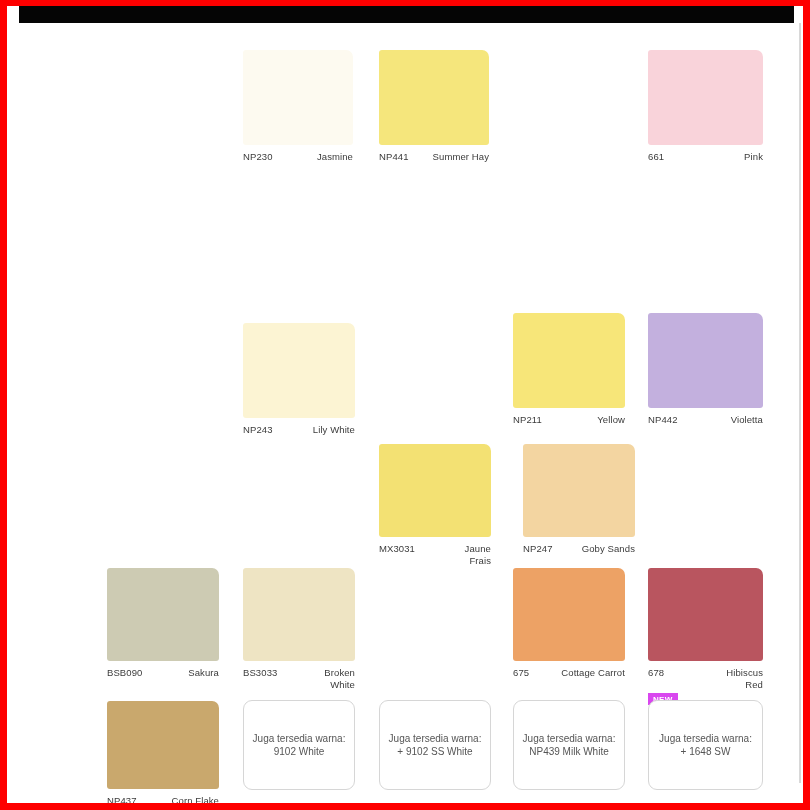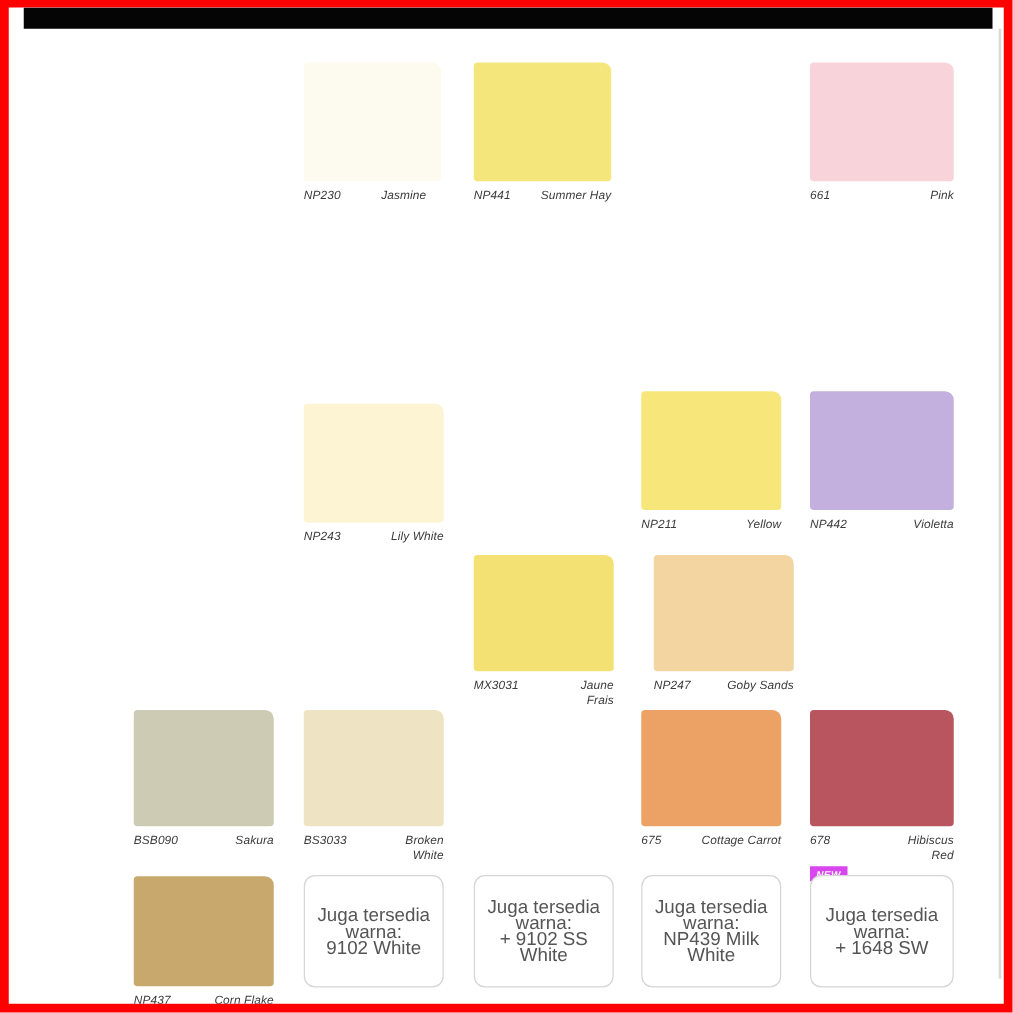--- a/index.html
+++ b/index.html
@@ -53,21 +53,20 @@
   #grid {
     position: absolute;
     left: 0;
     top: 0;
     width: 796px;
     height: 796px;
   }
 
   .cell {
     position: absolute;
-    font-style: italic;
   }
 
   .swatch {
     position: absolute;
     left: 0;
     top: 0;
     border-radius: 3px 7px 3px 3px;
   }
 
   .labels {
@@ -109,38 +108,38 @@
     position: absolute;
     box-sizing: border-box;
     border: 1px solid #d6d6d6;
     border-radius: 9px;
     background: #ffffff;
     display: flex;
     align-items: center;
     justify-content: center;
     text-align: center;
     color: #555555;
-    font-size: 15px;
+    font-size: 10px;
     line-height: 13px;
     padding: 4px;
   }
 </style>
 </head>
 <body>
 
 <div id="page">
   <div id="sheet">
     <div id="topbar"></div>
     <div id="right-edge"></div>
     <div id="grid">
         <div class="cell" style="left: 236px; top: 44px; width: 110px; height: 135px;">
           <div class="swatch" style="width: 110px; height: 95px; background: rgb(253, 250, 240);"></div>
           <div class="labels" style="top: 101px;">
             <span class="code">NP230</span>
-            <span class="name" style="width: 60px; text-align: center;">Jasmine</span>
+            <span class="name" style="width: 60px;">Jasmine</span>
           </div>
         </div>
         <div class="cell" style="left: 372px; top: 44px; width: 110px; height: 135px;">
           <div class="swatch" style="width: 110px; height: 95px; background: rgb(245, 230, 124);"></div>
           <div class="labels" style="top: 101px;">
             <span class="code">NP441</span>
             <span class="name" style="width: 72px;">Summer Hay</span>
           </div>
         </div>
         <div class="cell" style="left: 641px; top: 44px; width: 115px; height: 135px;">

